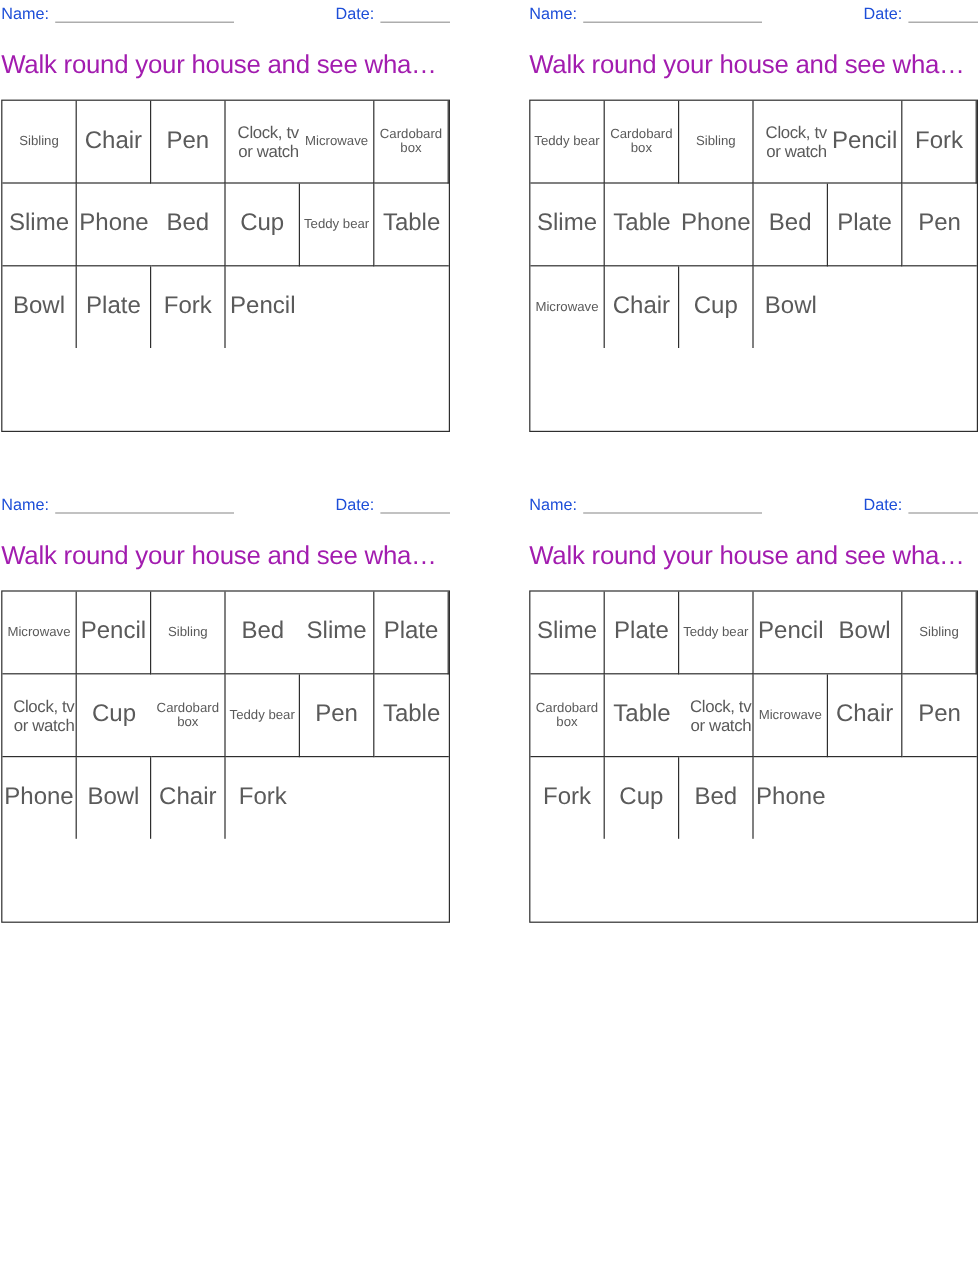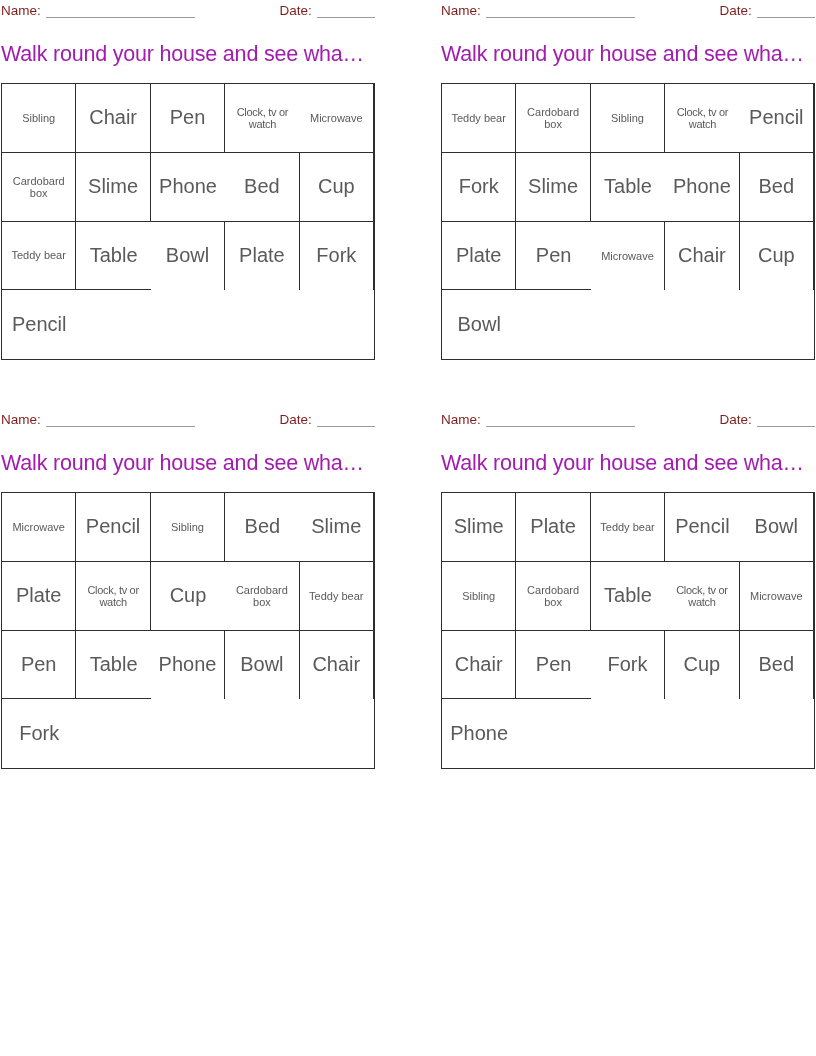--- a/index.html
+++ b/index.html
@@ -19,24 +19,24 @@
   #card-0 { left: 1px;   top: 0; }
   #card-1 { left: 441px; top: 0; }
   #card-2 { left: 1px;   top: 409px; }
   #card-3 { left: 441px; top: 409px; }
 
   .hdr {
     position: absolute;
     top: 3px; left: 0; right: 0;
     height: 16px;
     display: flex;
-    align-items: flex-start;
+    align-items: center;
     font-size: 13.5px;
     line-height: 15px;
-    color: #7f1d1d;
+    color: #1d4ed8;
     white-space: nowrap;
   }
   .blank-line {
     display: inline-block;
     height: 14px;
     border-bottom: 1.5px solid #9a9a9a;
   }
   .name-line { width: 169px; margin-left: 5px; }
   .date-label { margin-left: 42px; padding-left: 43px; }
   .date-line { width: 66px; margin-left: 5px; }
@@ -49,42 +49,42 @@
     color: #a21caf;
     letter-spacing: -0.2px;
     white-space: nowrap;
   }
 
   .grid {
     position: absolute;
     top: 83px; left: 0;
     width: 372px;
     display: grid;
-    grid-template-columns: repeat(5, 1fr);
+    grid-template-columns: repeat(6, 1fr);
     grid-template-rows: repeat(4, 68.75px);
     border: 1px solid #2e2e2e;
     background: #ffffff;
   }
   .cell {
     border-right: 1px solid #2e2e2e;
     border-bottom: 1px solid #2e2e2e;
     display: flex;
     align-items: center;
     justify-content: center;
     text-align: center;
     color: #5a5a5a;
     overflow: hidden;
     padding: 0 1px;
     box-sizing: border-box;
   }
   .cell:nth-child(4n) { border-right: none; }
   .cell:nth-child(n+13) { border-bottom: none; }
   .cell-lg { font-size: 20px; }
   .cell-sm { font-size: 11px; }
-  .cell-xs { font-size: 11px; letter-spacing: -0.3px; }
+  .cell-xs { font-size: 14px; letter-spacing: -0.3px; text-align: right; }
 </style>
 </head>
 <body>
 
 <div id="page">
 
   <div class="card" id="card-0">
     <div class="hdr">
       <span>Name:</span>
       <span class="blank-line name-line"></span>

